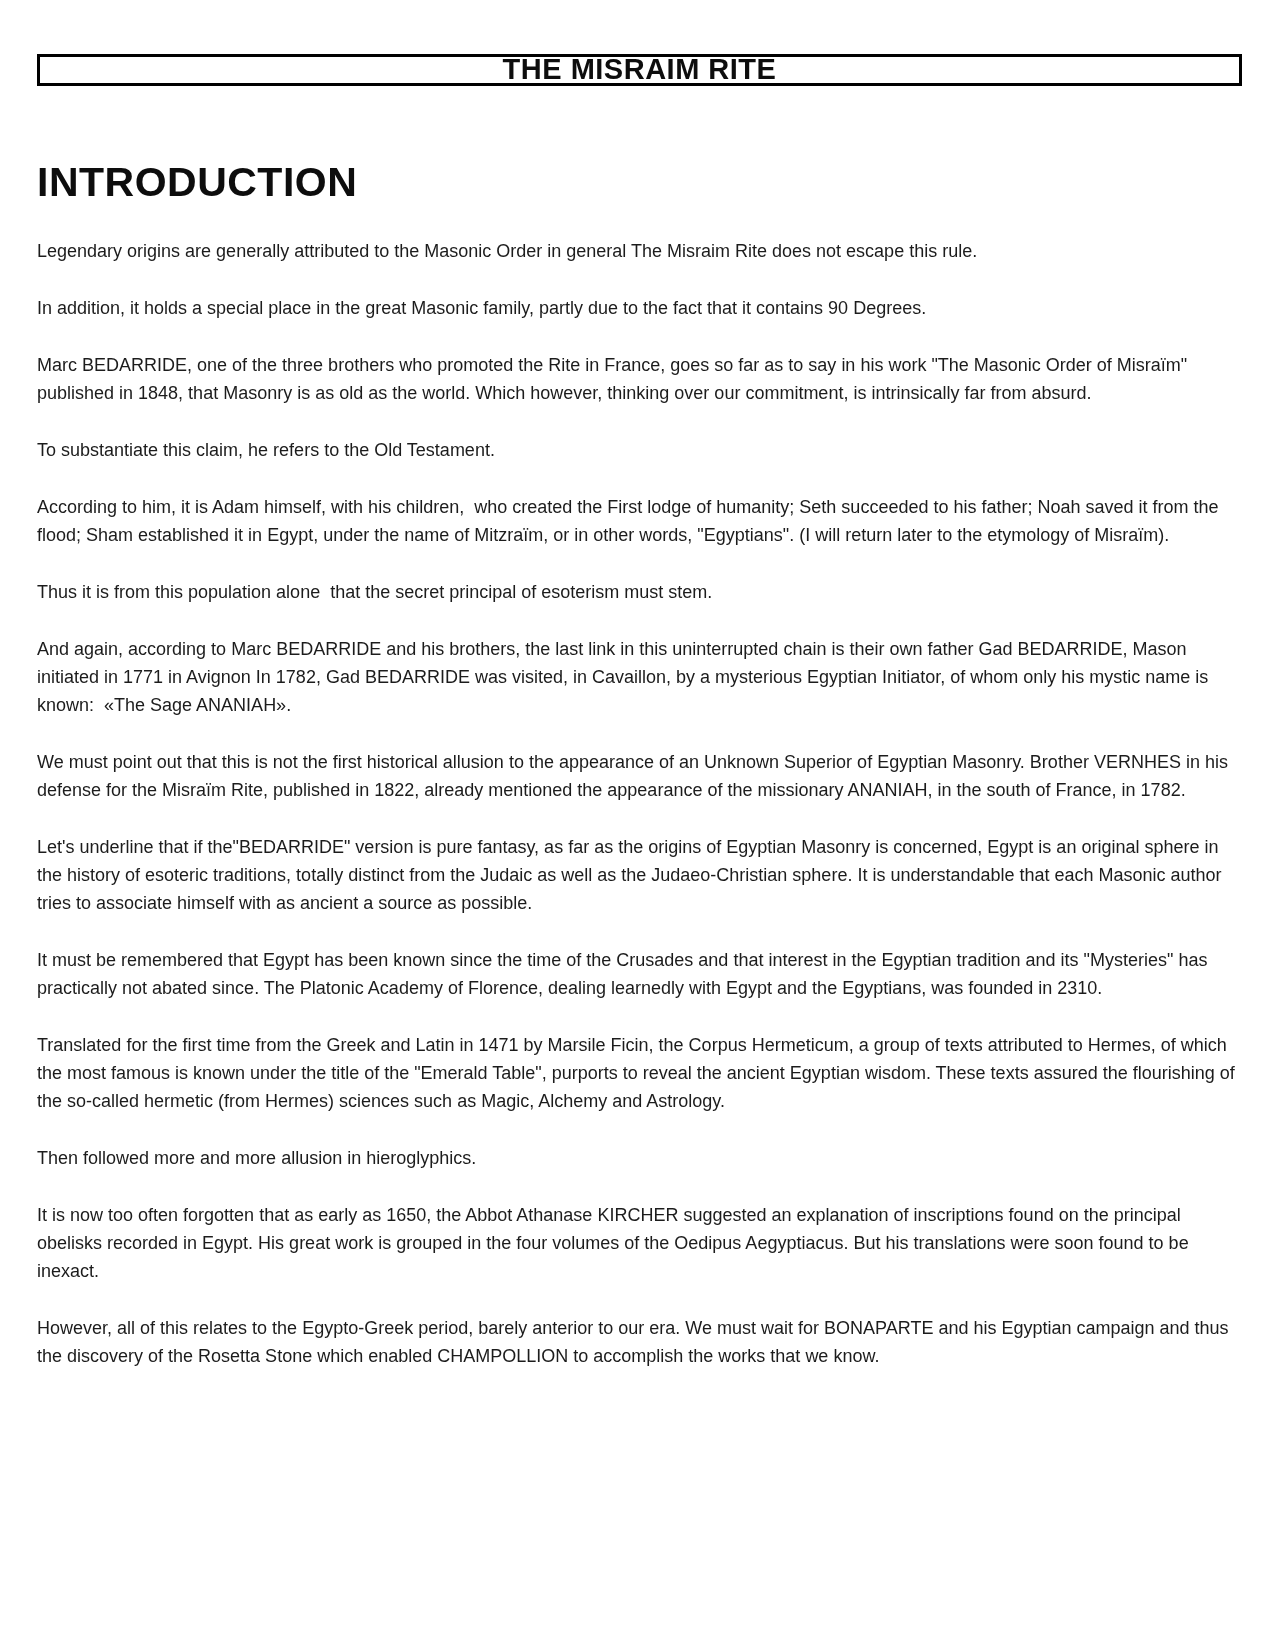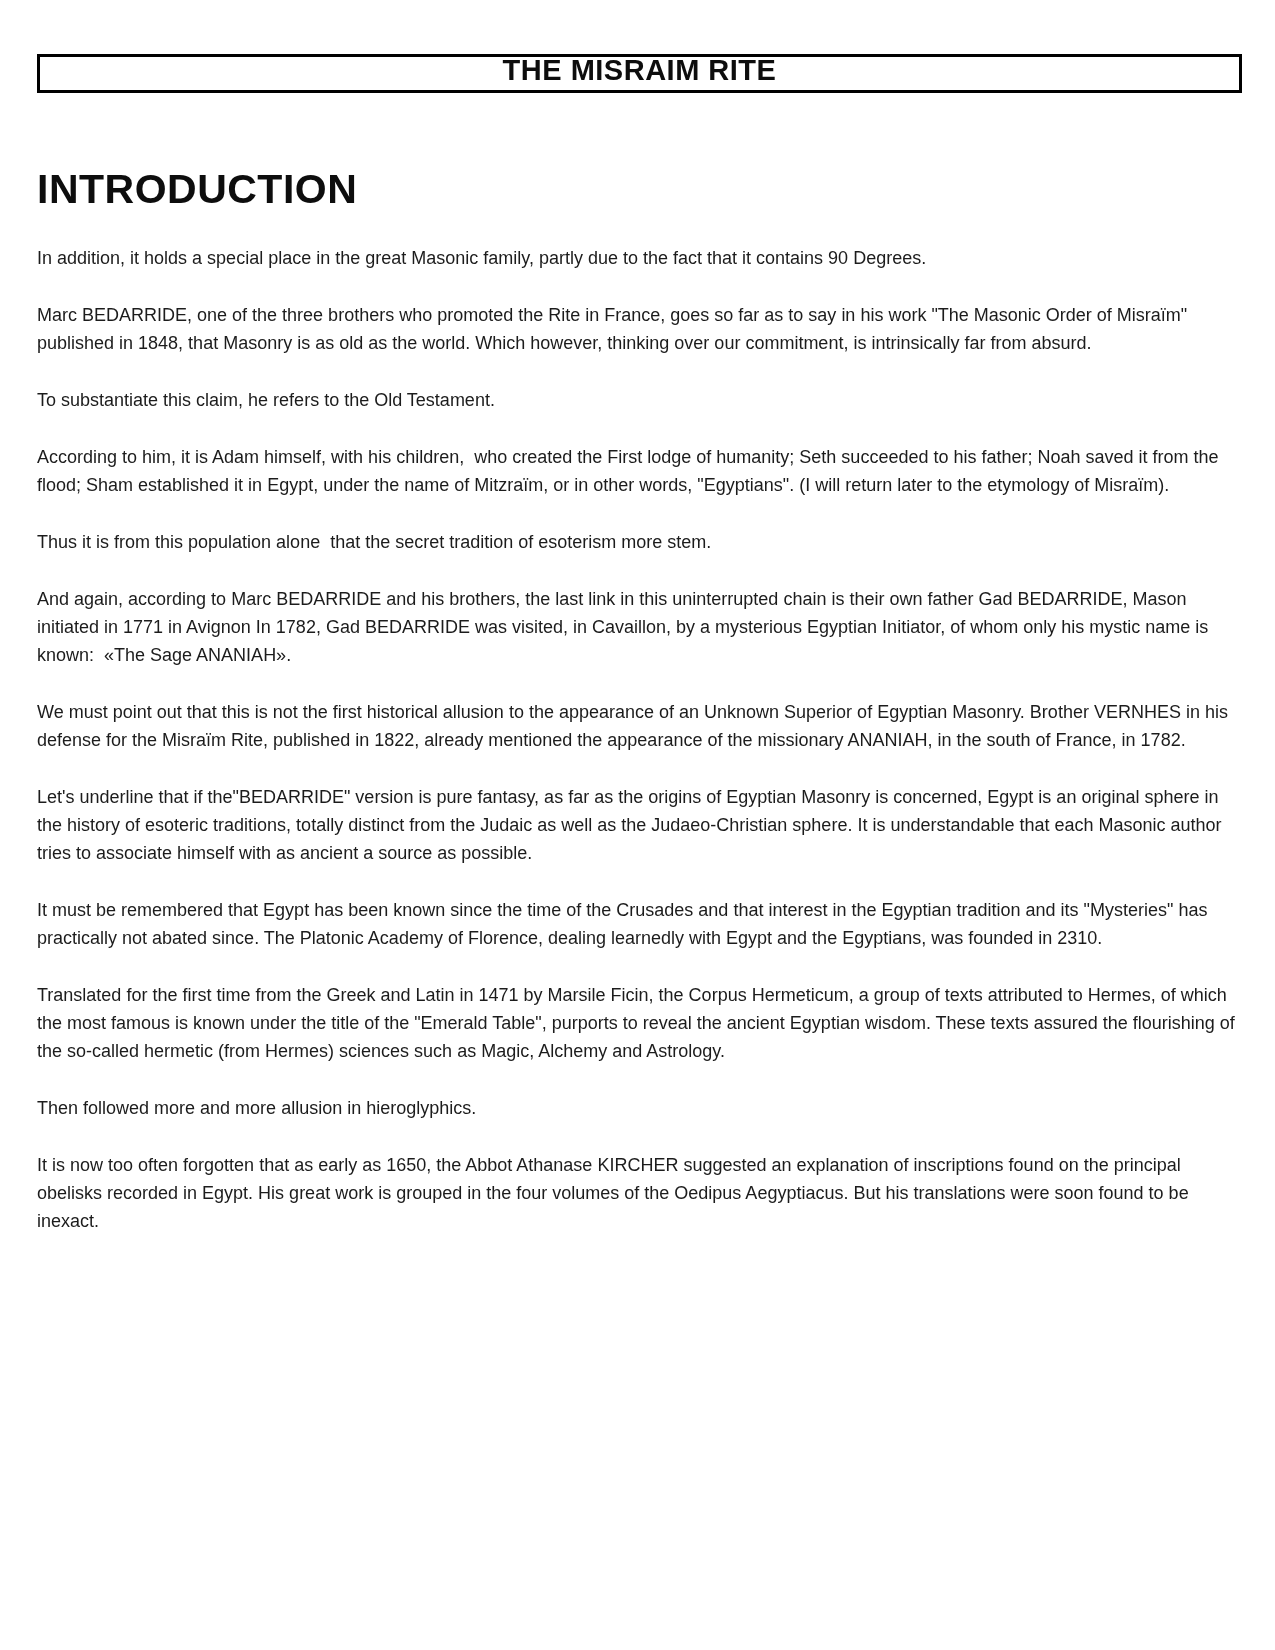--- a/index.html
+++ b/index.html
@@ -16,22 +16,23 @@
     height: 1650px;
     padding: 0 33px 0 37px;
     font-family: "Liberation Sans", sans-serif;
     color: #1a1a1a;
     background: #ffffff;
   }
   .title-box {
     box-sizing: border-box;
     margin-top: 54px;
     border: 3px solid #000000;
-    height: 39px;
+    height: 32px;
     display: flex;
+    align-items: center;
     justify-content: center;
   }
   .title-text {
     font-size: 29px;
     font-weight: bold;
     letter-spacing: 0.5px;
     color: #0d0d0d;
     line-height: 1;
     transform: translateY(-1px);
   }
@@ -61,26 +62,28 @@
 <body>
 
 <div class="page">
   <div class="title-box">
     <span class="title-text">THE MISRAIM RITE</span>
   </div>
 
   <h1 class="heading">INTRODUCTION</h1>
 
   <div class="paragraphs" id="paragraphs">
+      <p class="para">Legendary origins are generally attributed to the Masonic Order in general The Misraim Rite does not escape this rule.</p>
       <p class="para">In addition, it holds a special place in the great Masonic family, partly due to the fact that it contains 90 Degrees.</p>
       <p class="para">Marc BEDARRIDE, one of the three brothers who promoted the Rite in France, goes so far as to say in his work "The Masonic Order of Misraïm" published in 1848, that Masonry is as old as the world. Which however, thinking over our commitment, is intrinsically far from absurd.</p>
       <p class="para">To substantiate this claim, he refers to the Old Testament.</p>
       <p class="para">According to him, it is Adam himself, with his children,  who created the First lodge of humanity; Seth succeeded to his father; Noah saved it from the flood; Sham established it in Egypt, under the name of Mitzraïm, or in other words, "Egyptians". (I will return later to the etymology of Misraïm).</p>
-      <p class="para">Thus it is from this population alone  that the secret tradition of esoterism more stem.</p>
+      <p class="para">Thus it is from this population alone  that the secret principal of esoterism must stem.</p>
       <p class="para">And again, according to Marc BEDARRIDE and his brothers, the last link in this uninterrupted chain is their own father Gad BEDARRIDE, Mason initiated in 1771 in Avignon In 1782, Gad BEDARRIDE was visited, in Cavaillon, by a mysterious Egyptian Initiator, of whom only his mystic name is known:  «The Sage ANANIAH».</p>
       <p class="para">We must point out that this is not the first historical allusion to the appearance of an Unknown Superior of Egyptian Masonry. Brother VERNHES in his defense for the Misraïm Rite, published in 1822, already mentioned the appearance of the missionary ANANIAH, in the south of France, in 1782.</p>
       <p class="para">Let's underline that if the"BEDARRIDE" version is pure fantasy, as far as the origins of Egyptian Masonry is concerned, Egypt is an original sphere in the history of esoteric traditions, totally distinct from the Judaic as well as the Judaeo-Christian sphere. It is understandable that each Masonic author tries to associate himself with as ancient a source as possible.</p>
       <p class="para">It must be remembered that Egypt has been known since the time of the Crusades and that interest in the Egyptian tradition and its "Mysteries" has practically not abated since. The Platonic Academy of Florence, dealing learnedly with Egypt and the Egyptians, was founded in 2310.</p>
       <p class="para gap-large">Translated for the first time from the Greek and Latin in 1471 by Marsile Ficin, the Corpus Hermeticum, a group of texts attributed to Hermes, of which the most famous is known under the title of the "Emerald Table", purports to reveal the ancient Egyptian wisdom. These texts assured the flourishing of the so-called hermetic (from Hermes) sciences such as Magic, Alchemy and Astrology.</p>
       <p class="para">Then followed more and more allusion in hieroglyphics.</p>
       <p class="para">It is now too often forgotten that as early as 1650, the Abbot Athanase KIRCHER suggested an explanation of inscriptions found on the principal obelisks recorded in Egypt. His great work is grouped in the four volumes of the Oedipus Aegyptiacus. But his translations were soon found to be inexact.</p>
+      <p class="para">However, all of this relates to the Egypto-Greek period, barely anterior to our era. We must wait for BONAPARTE and his Egyptian campaign and thus the discovery of the Rosetta Stone which enabled CHAMPOLLION to accomplish the works that we know.</p>
     </div>
 </div>
 
 </body></html>

